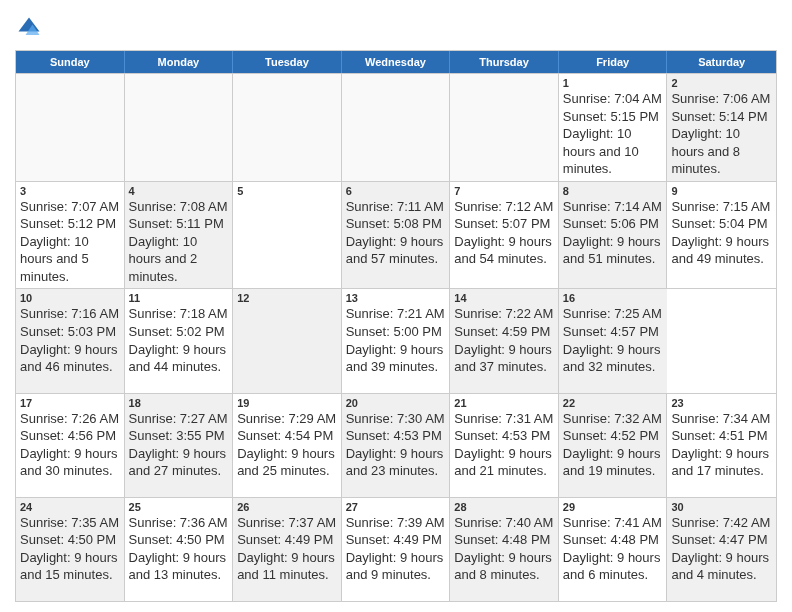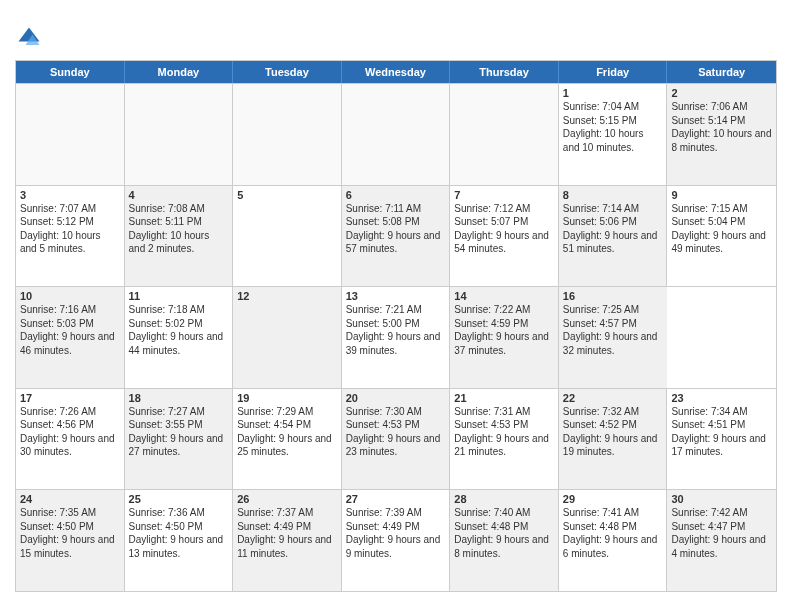--- a/index.html
+++ b/index.html
@@ -6,21 +6,21 @@
     body {
       font-family: Arial, sans-serif;
       background: #fff;
       width: 792px;
       height: 612px;
       overflow: hidden;
     }
     .page {
       width: 792px;
       height: 612px;
-      padding: 20px 15px;
+      padding: 10px 15px;
       display: flex;
       flex-direction: column;
     }
     .header {
       display: flex;
       justify-content: space-between;
       align-items: flex-start;
       margin-bottom: 8px;
     }
     .logo {
@@ -104,21 +104,21 @@
     .day-cell:last-child { border-right: none; }
     .day-cell.empty { background: #f9f9f9; }
     .day-cell.shaded { background: #f0f0f0; }
     .day-num {
       font-size: 11px;
       font-weight: bold;
       display: block;
       margin-bottom: 1px;
     }
     .day-info {
-      font-size: 10px;
+      font-size: 13px;
       line-height: 1.35;
       color: #333;
     }
   </style>
 </head>
 <body>
 
 <div class="page">
   <div class="header">
     <div class="logo">

